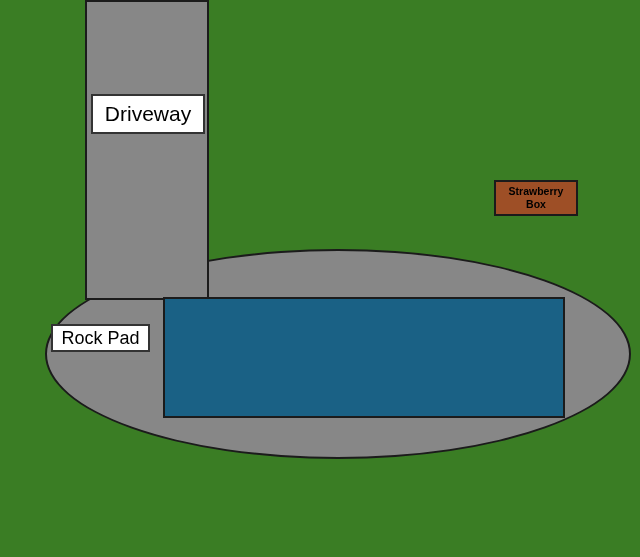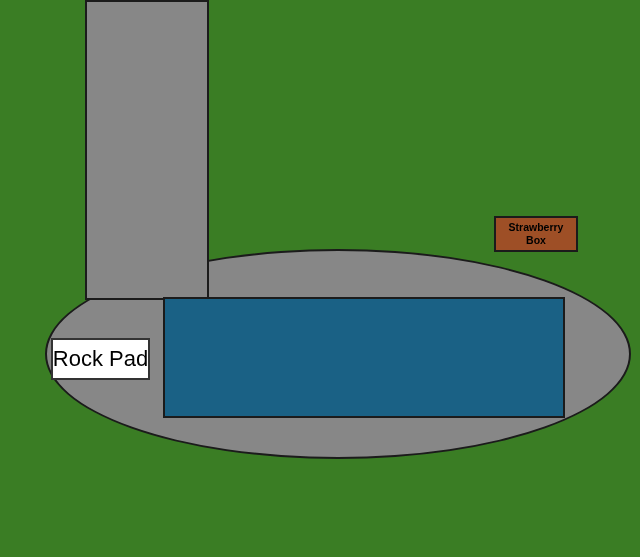--- a/index.html
+++ b/index.html
@@ -73,48 +73,51 @@
   }
   .label-driveway {
     left: 91px;
     top: 94px;
     width: 114px;
     height: 40px;
     font-size: 21px;
   }
   .label-rockpad {
     left: 51px;
-    top: 338px;
+    top: 324px;
     width: 99px;
-    height: 42px;
-    font-size: 22px;
+    height: 28px;
+    font-size: 18px;
   }
   .label-house {
     left: 324px;
     top: 336px;
     width: 116px;
     height: 38px;
     font-size: 22px;
   }
 </style>
 </head>
 <body>
 
 <div class="canvas" style="background-color: rgb(58, 125, 36);">
 
   <div class="shape ellipse" style="background-color: rgb(135, 135, 135);"></div>
 
   <div class="shape driveway" style="background-color: rgb(135, 135, 135);"></div>
 
   <div class="shape house" style="background-color: rgb(26, 97, 133);"></div>
 
-  <div class="shape strawberry" style="background-color: rgb(158, 79, 38); margin-top: 36px;">
+  <div class="shape strawberry" style="background-color: rgb(158, 79, 38);">
     <div class="sb-line">Strawberry</div>
     <div class="sb-line">Box</div>
   </div>
 
+  <div class="label-box label-driveway">
+    <span>Driveway</span>
+  </div>
 
   <div class="label-box label-rockpad">
     <span>Rock Pad</span>
   </div>
 
 
 </div>
 
 </body></html>

